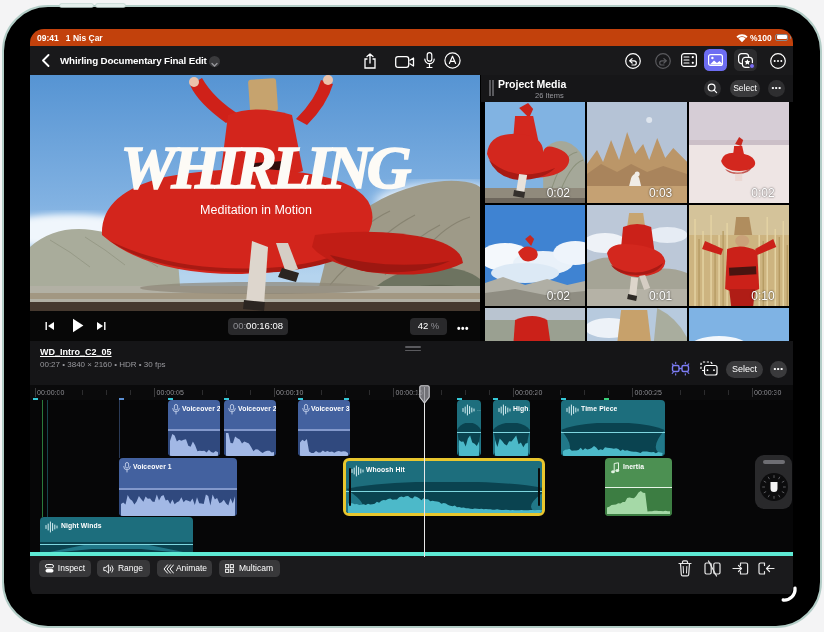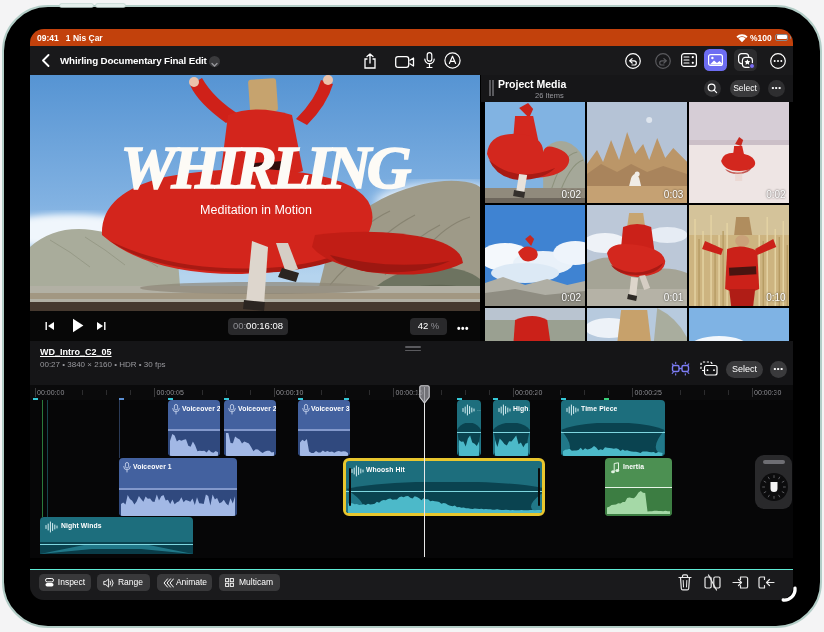--- a/index.html
+++ b/index.html
@@ -16,27 +16,27 @@
   #title { position:absolute; left:30px; top:8.5px; color:#fff; font-size:9.8px; font-weight:bold; letter-spacing:-0.15px; }
 
   
   #preview { position:absolute; left:0; top:46px; width:450px; height:236px; overflow:hidden; background:#79a9da; }
   #pvctrl { position:absolute; left:0; top:282px; width:450px; height:30px; background:#070707; }
 
   
   #media { position:absolute; left:451px; top:46px; width:312px; height:266px; background:#000; overflow:hidden; }
   #mhead { position:absolute; left:0; top:0; width:312px; height:27px; background:#161618; }
   .tile { position:absolute; width:100.5px; height:101px; overflow:hidden; }
-  .dur { position:absolute; right:4px; bottom:3px; color:#fff; font-size:10px; text-shadow:0 0 2px rgba(0,0,0,.8); }
+  .dur { position:absolute; right:15px; bottom:3px; color:#fff; font-size:12px; text-shadow:0 0 2px rgba(0,0,0,.8); }
 
   
   #tlinfo { position:absolute; left:0; top:312px; width:763px; height:44px; background:#151517; }
   #ruler { position:absolute; left:0; top:356px; width:763px; height:15px; background:#0a0a0b; }
   #tracks { position:absolute; left:0; top:371px; width:763px; height:158px; background:#060607; }
-  #btoolbar { position:absolute; left:0; top:540px; width:763px; height:42px; background:#1a1a1c; border-top:1px solid #5eead4; }
+  #btoolbar { position:absolute; left:0; top:523px; width:763px; height:42px; background:#1a1a1c; border-top:4px solid #5eead4; }
 
   .clip { position:absolute; border-radius:4px; overflow:hidden; }
   .cl { position:absolute; left:6px; top:4.5px; color:#fff; font-size:6.8px; font-weight:bold; white-space:nowrap; letter-spacing:0.1px; }
 
   .pill { background:#3a3a3c; color:#fff; border-radius:20px; position:absolute; text-align:center; }
   .circlebtn { background:#2e2e30; border-radius:50%; position:absolute; }
   .seg { position:absolute; top:21px; height:15px; background:#2a2a2c; border-radius:7.5px; display:flex; }
   .seg div { width:52px; font-size:9px; color:#fff; text-align:center; line-height:15px; }
   .btn { position:absolute; top:4px; height:17px; background:#38383a; border-radius:4.5px; color:#fff; font-size:8.5px; line-height:17px; text-align:center; }
 </style>

